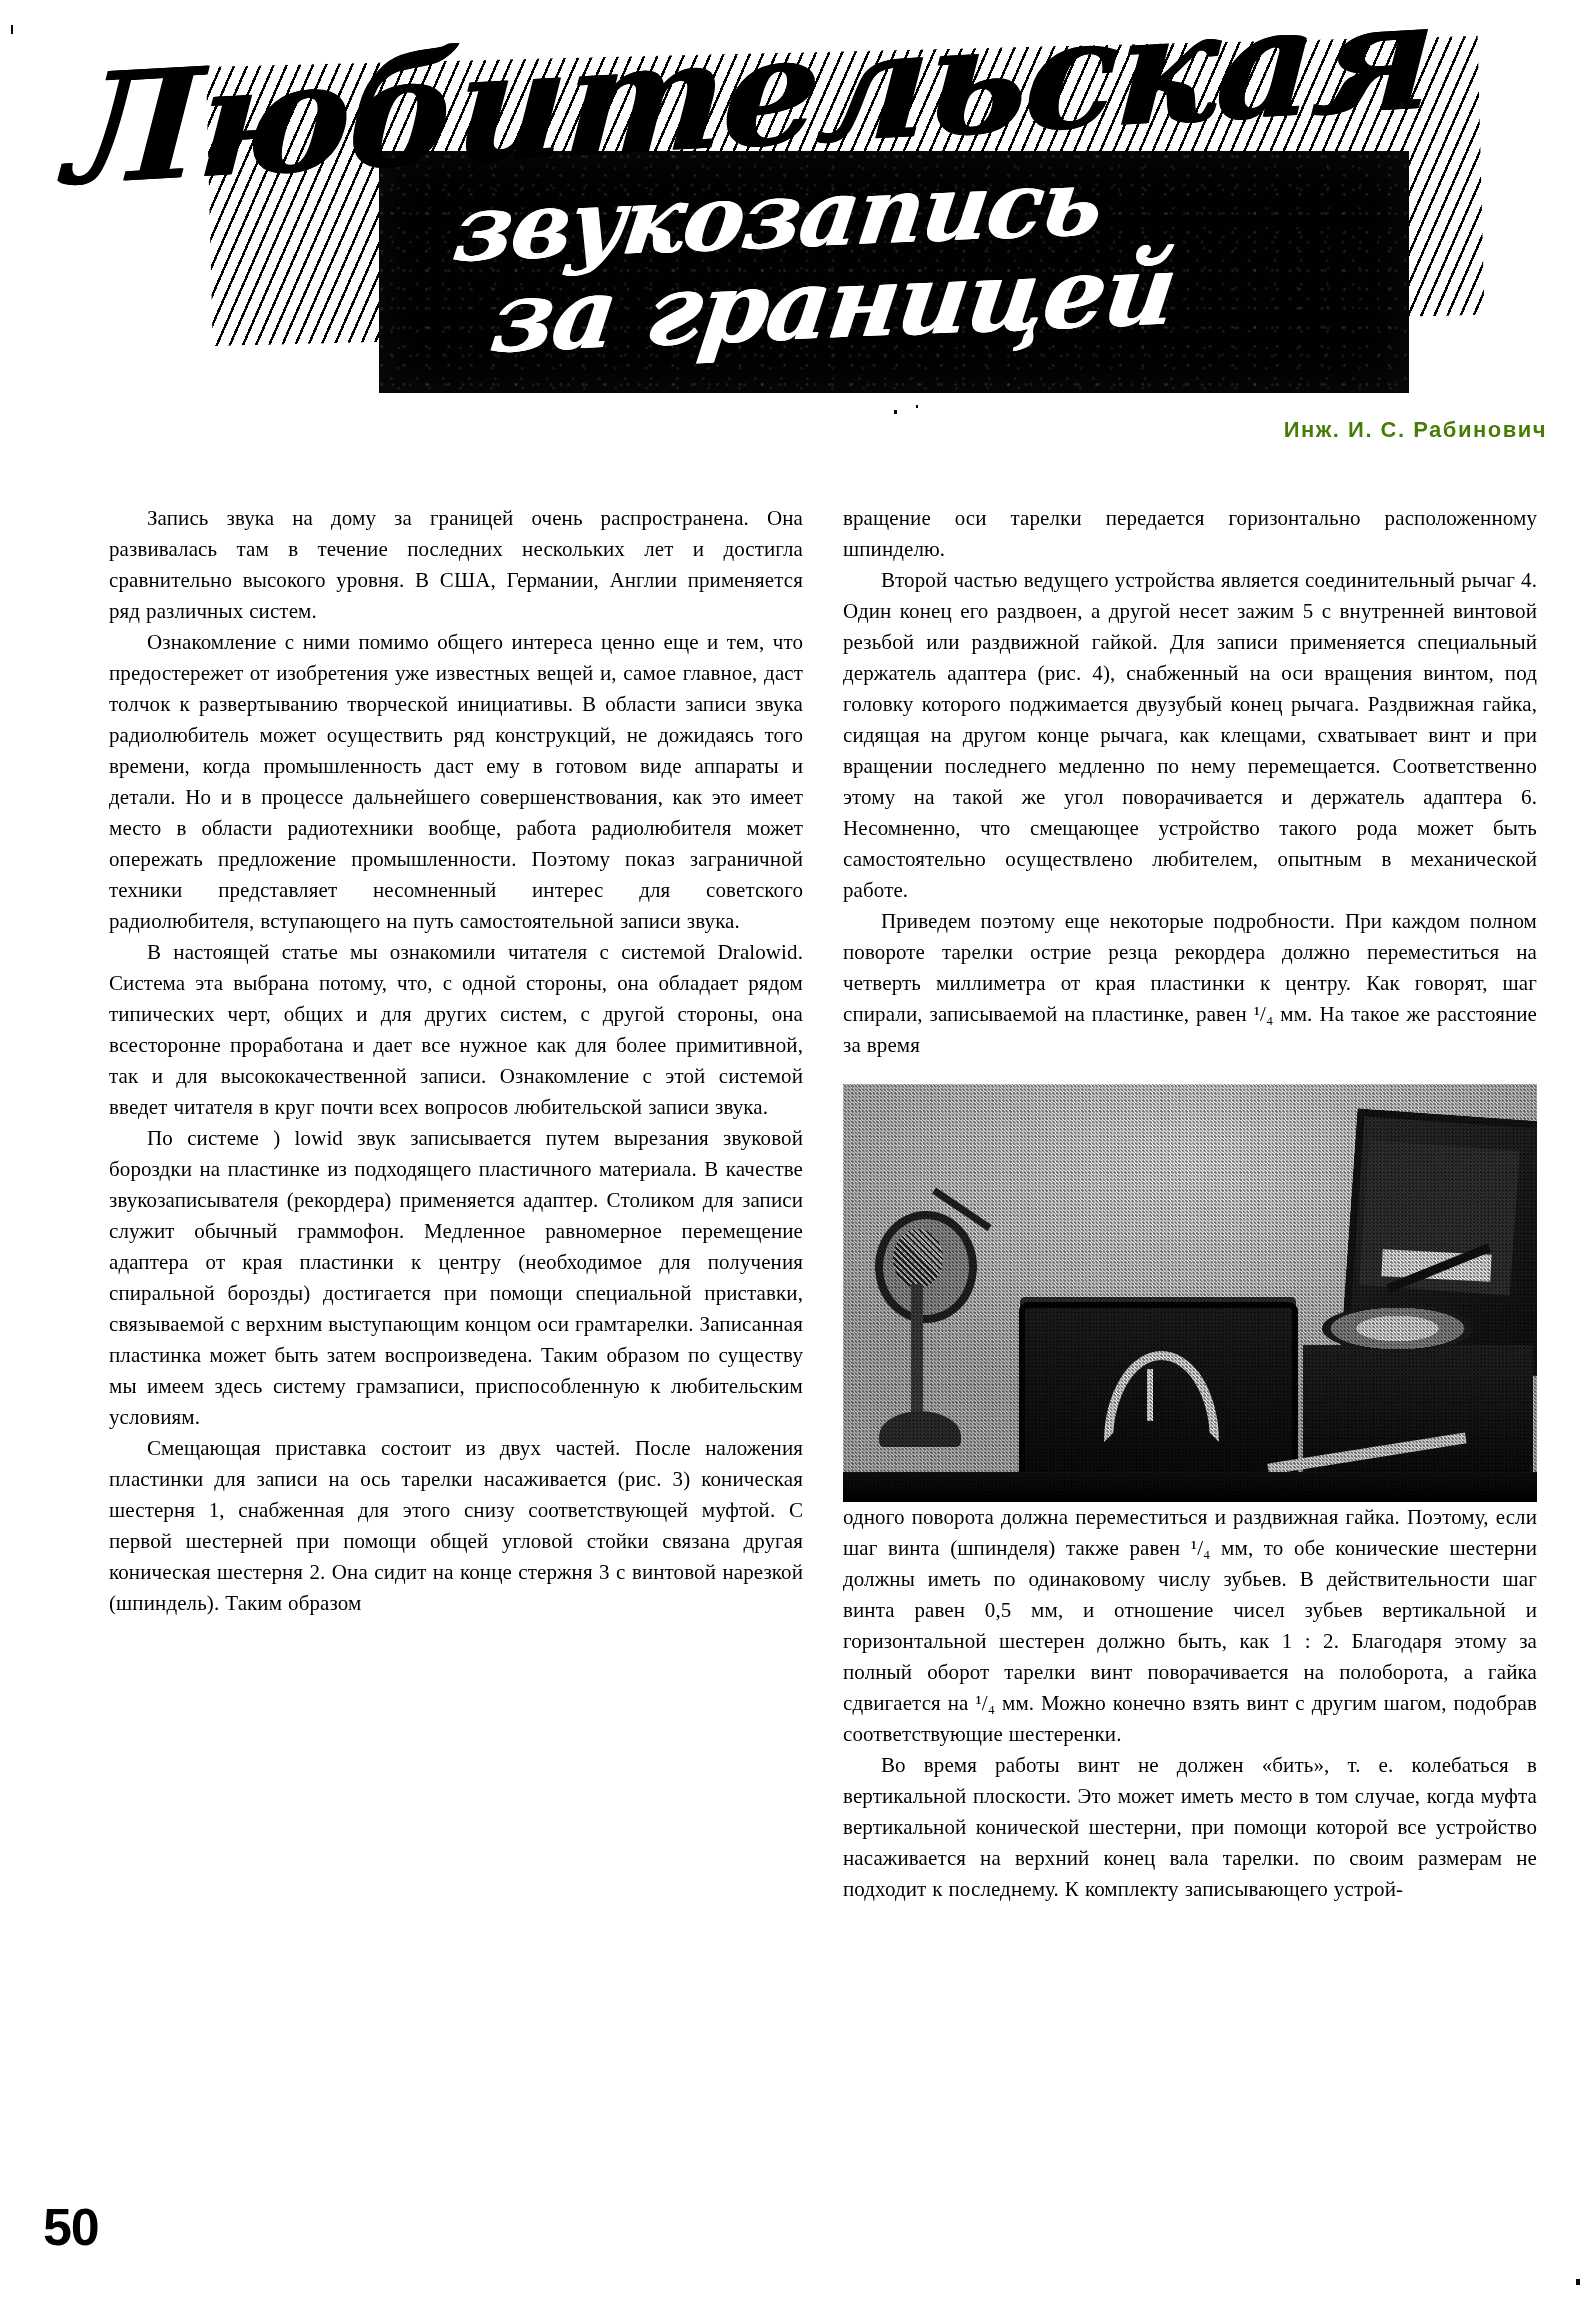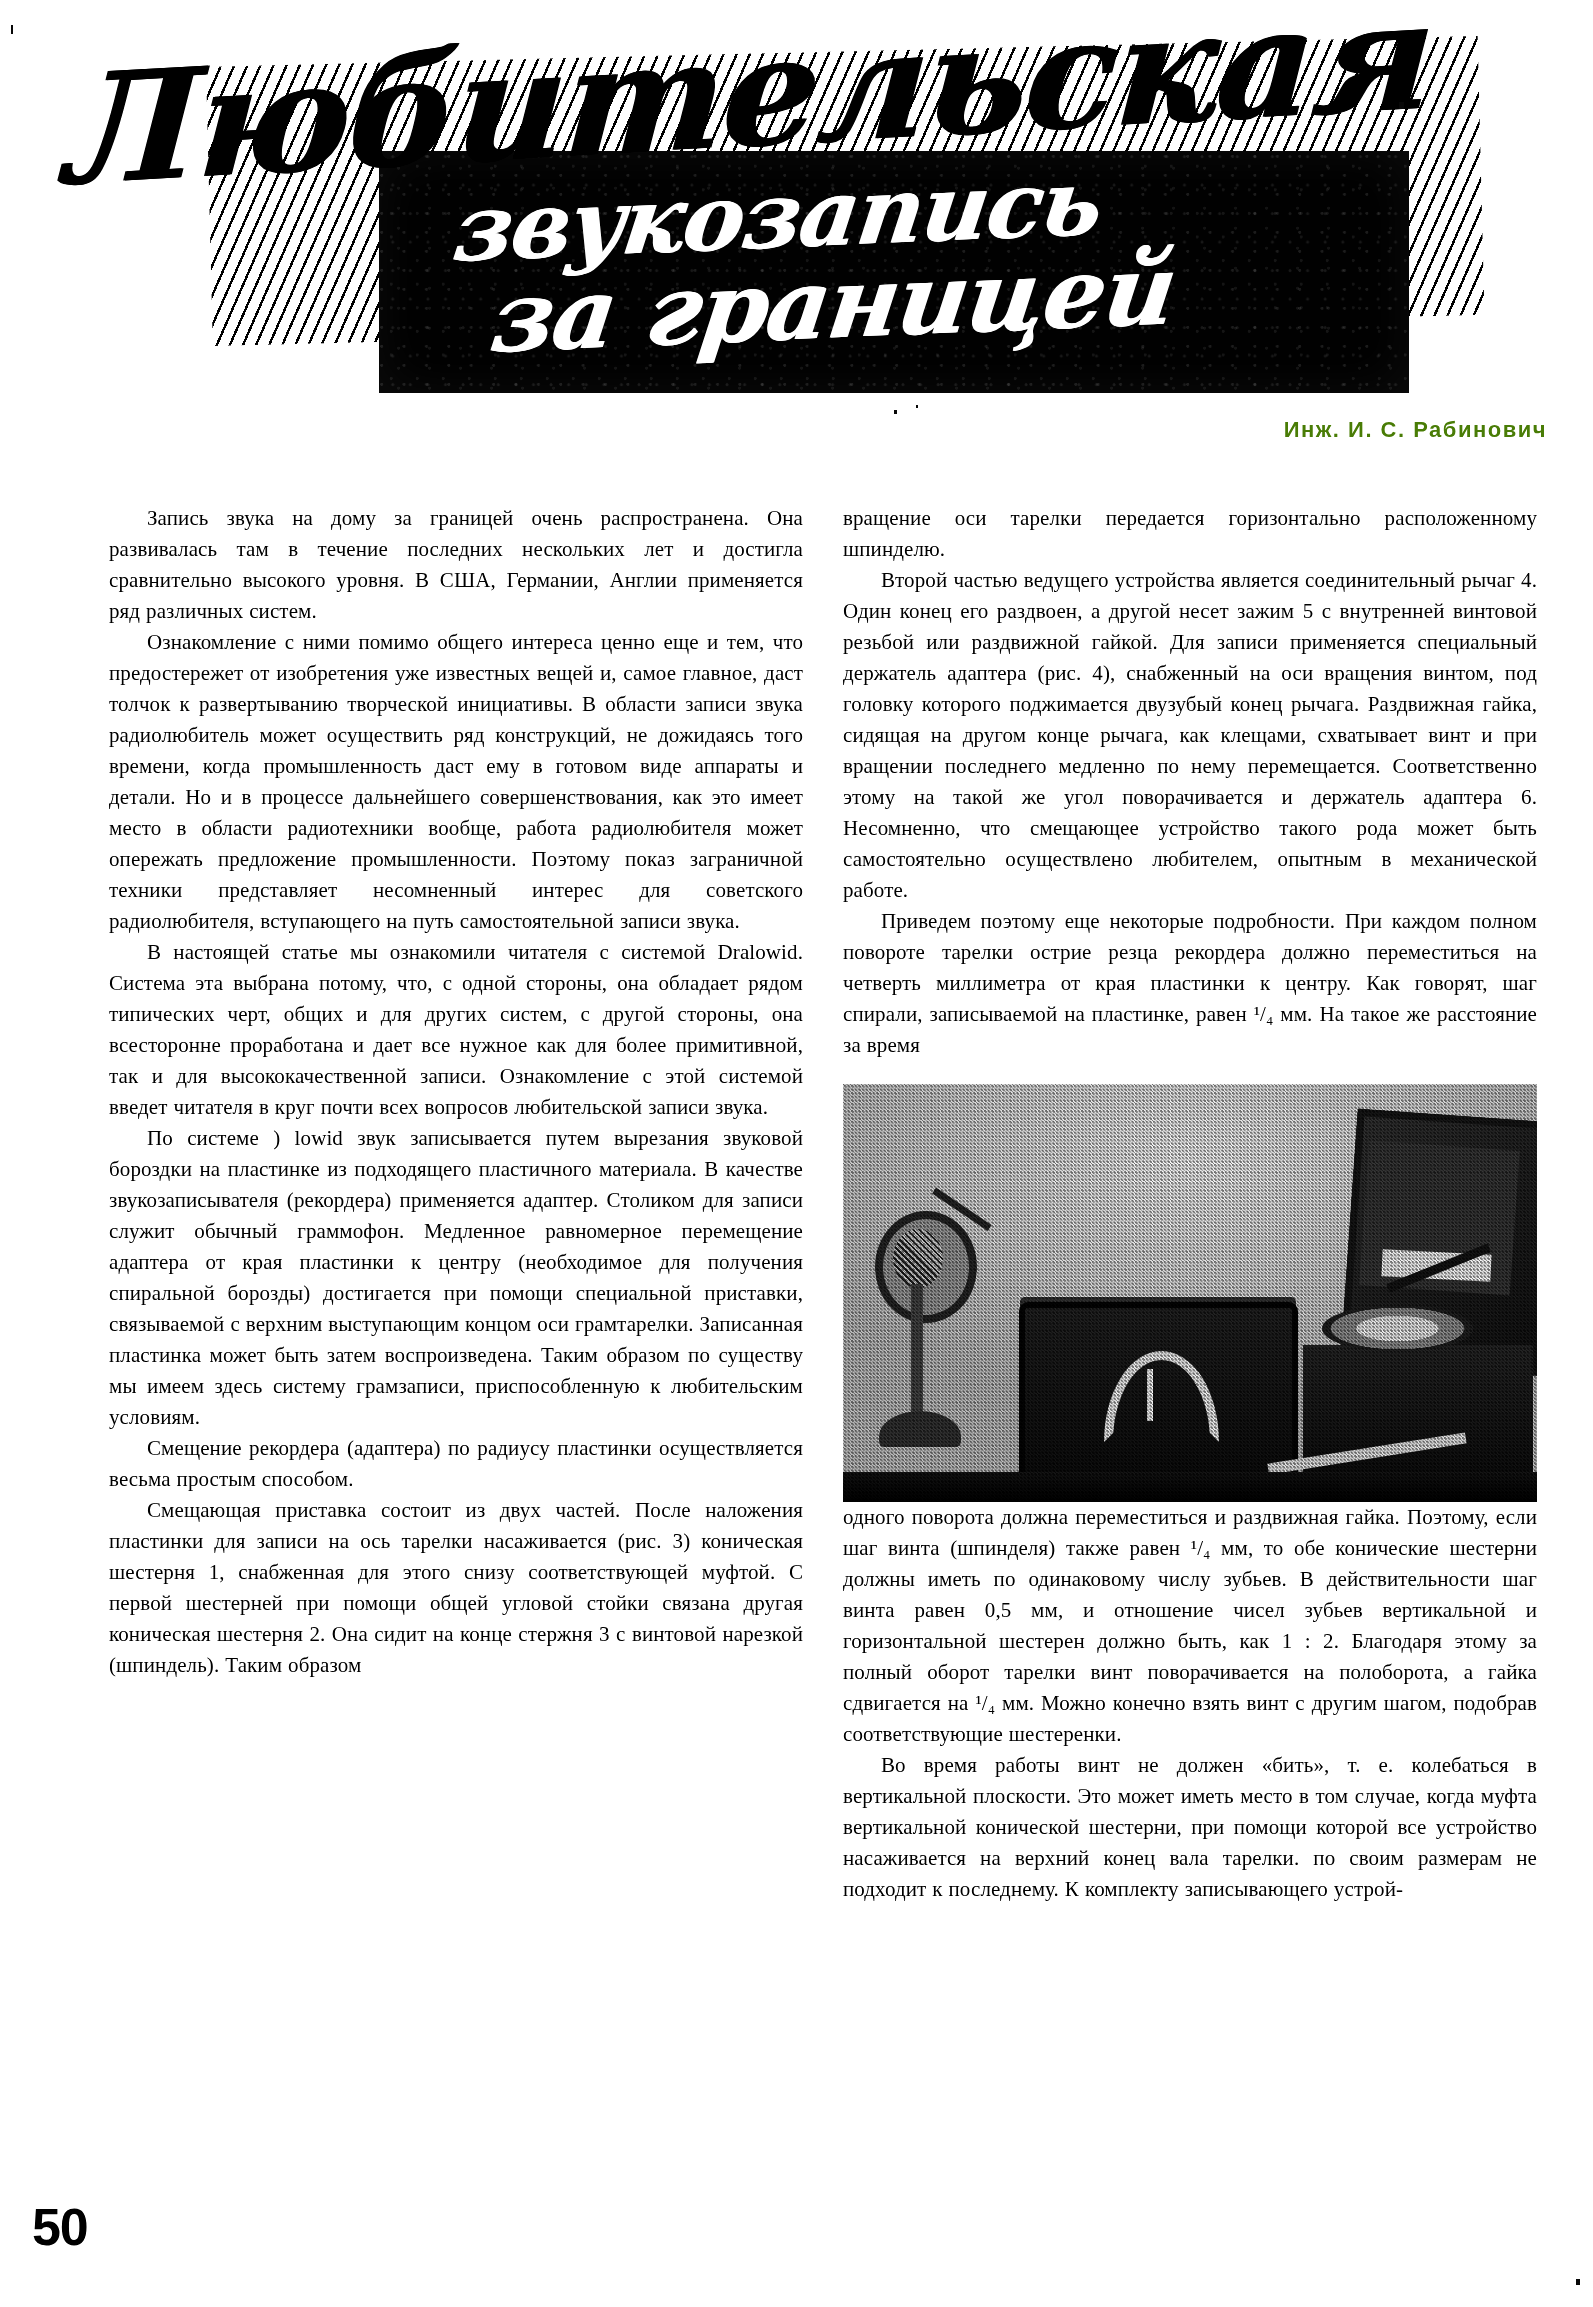--- a/index.html
+++ b/index.html
@@ -276,21 +276,21 @@
     font-size: 22px;
     line-height: 28.5px;
     letter-spacing: 0.1px;
     text-indent: 0;
     text-align: left;
   }
 
   
   .folio {
     position: absolute;
-    left: 32px;
+    left: 43px;
     top: 2197px;
     font-family: "Liberation Sans", "DejaVu Sans", sans-serif;
     font-weight: 700;
     font-size: 52px;
     letter-spacing: -1.2px;
     color: #000;
   }
 
   
   .speck { position: absolute; background: #111; }
@@ -308,21 +308,20 @@
     <div class="script script-3">за границей</div>
   </div>
 
   <div class="byline">Инж. И. С. Рабинович</div>
 
   <div class="col col-left">
     <p>Запись звука на дому за границей очень распространена. Она развивалась там в течение последних нескольких лет и достигла сравнительно высокого уровня. В США, Германии, Англии применяется ряд различных систем.</p>
     <p>Ознакомление с ними помимо общего интереса ценно еще и тем, что предостережет от изобретения уже известных вещей и, самое главное, даст толчок к развертыванию творческой инициативы. В области записи звука радиолюбитель может осуществить ряд конструкций, не дожидаясь того времени, когда промышленность даст ему в готовом виде аппараты и детали. Но и в процессе дальнейшего совершенствования, как это имеет место в области радиотехники вообще, работа радиолюбителя может опережать предложение промышленности. Поэтому показ заграничной техники представляет несомненный интерес для советского радиолюбителя, вступающего на путь самостоятельной записи звука.</p>
     <p>В настоящей статье мы ознакомили читателя с системой Dralowid. Система эта выбрана потому, что, с одной стороны, она обладает рядом типических черт, общих и для других систем, с другой стороны, она всесторонне проработана и дает все нужное как для более примитивной, так и для высококачественной записи. Ознакомление с этой системой введет читателя в круг почти всех вопросов любительской записи звука.</p>
     <p>По системе ) lowid звук записывается путем вырезания звуковой бороздки на пластинке из подходящего пластичного материала. В качестве звукозаписывателя (рекордера) применяется адаптер. Столиком для записи служит обычный граммофон. Медленное равномерное перемещение адаптера от края пластинки к центру (необходимое для получения спиральной борозды) достигается при помощи специальной приставки, связываемой с верхним выступающим концом оси грамтарелки. Записанная пластинка может быть затем воспроизведена. Таким образом по существу мы имеем здесь систему грамзаписи, приспособленную к любительским условиям.</p>
-    <p>Смещение рекордера (адаптера) по радиусу пластинки осуществляется весьма простым способом.</p>
     <p>Смещающая приставка состоит из двух частей. После наложения пластинки для записи на ось тарелки насаживается (рис. 3) коническая шестерня 1, снабженная для этого снизу соответствующей муфтой. С первой шестерней при помощи общей угловой стойки связана другая коническая шестерня 2. Она сидит на конце стержня 3 с винтовой нарезкой (шпиндель). Таким образом</p>
   </div>
 
   <div class="col col-right">
     <p class="cont">вращение оси тарелки передается горизонтально расположенному шпинделю.</p>
     <p>Второй частью ведущего устройства является соединительный рычаг 4. Один конец его раздвоен, а другой несет зажим 5 с внутренней винтовой резьбой или раздвижной гайкой. Для записи применяется специальный держатель адаптера (рис. 4), снабженный на оси вращения винтом, под головку которого поджимается двузубый конец рычага. Раздвижная гайка, сидящая на другом конце рычага, как клещами, схватывает винт и при вращении последнего медленно по нему перемещается. Соответственно этому на такой же угол поворачивается и держатель адаптера 6. Несомненно, что смещающее устройство такого рода может быть самостоятельно осуществлено любителем, опытным в механической работе.</p>
     <p>Приведем поэтому еще некоторые подробности. При каждом полном повороте тарелки острие резца рекордера должно переместиться на четверть миллиметра от края пластинки к центру. Как говорят, шаг спирали, записываемой на пластинке, равен ¹/₄ мм. На такое же расстояние за время</p>
 
     <div class="figure">
       <div class="photo">

